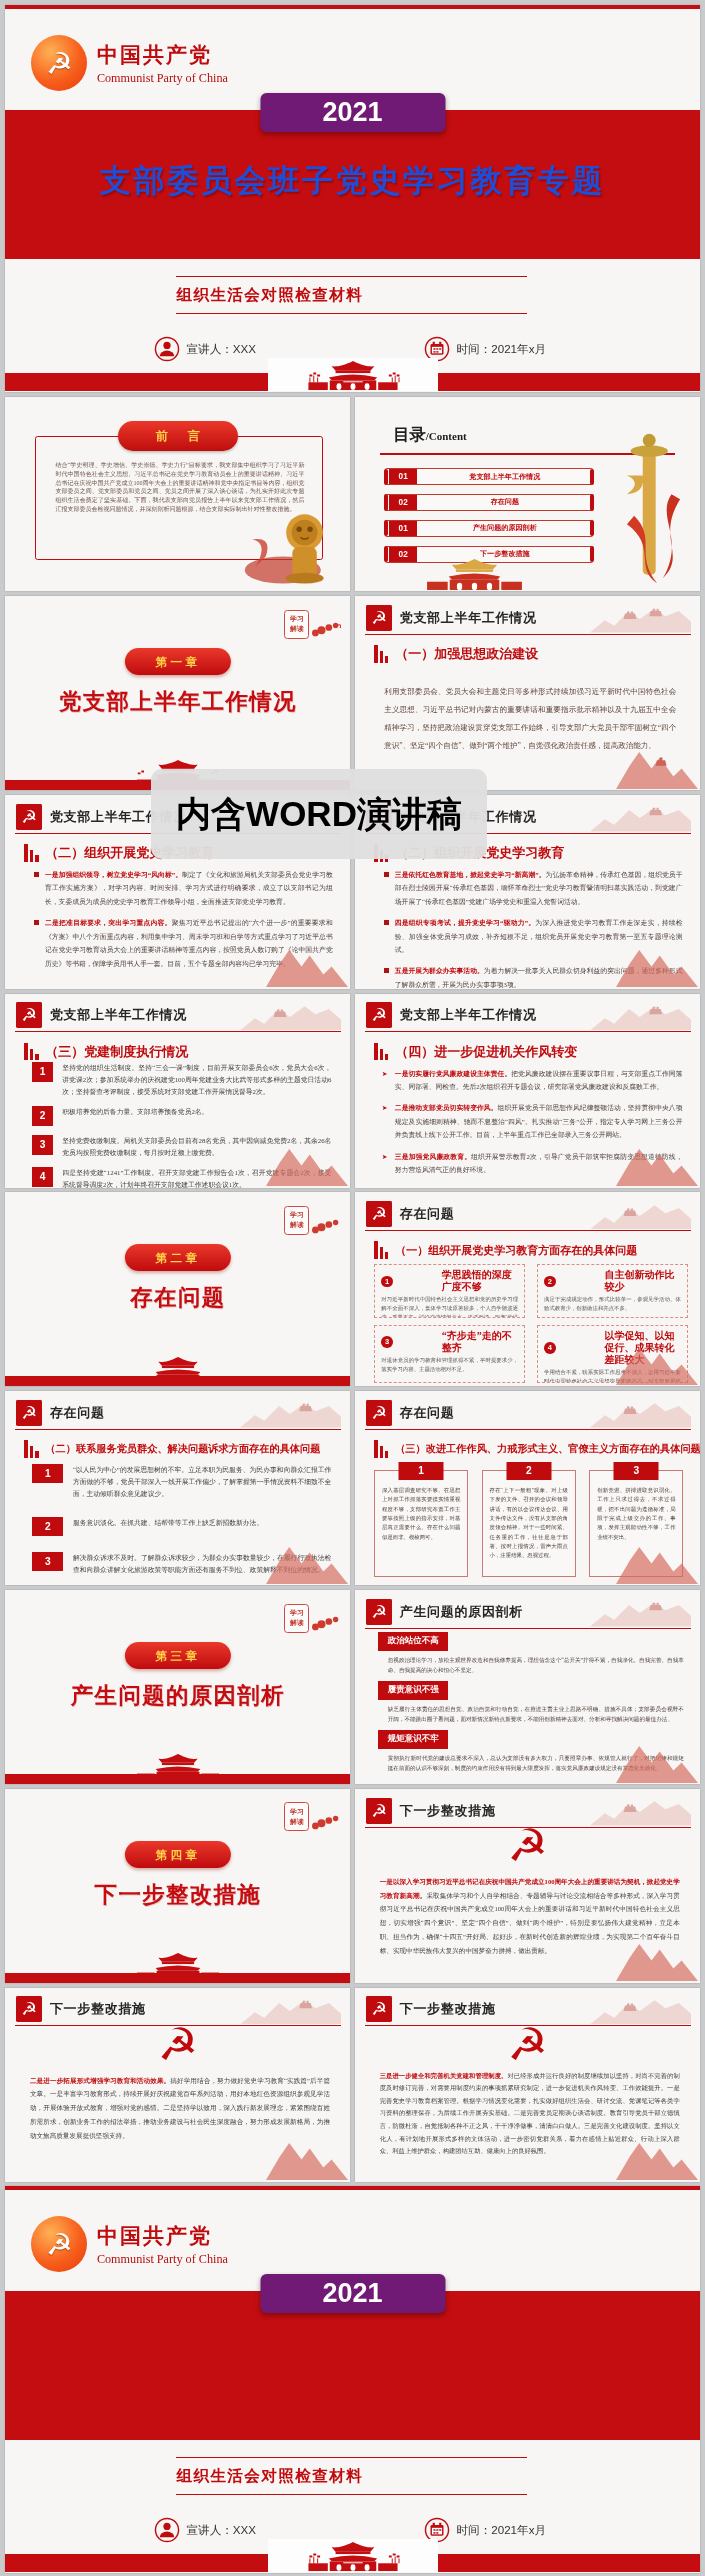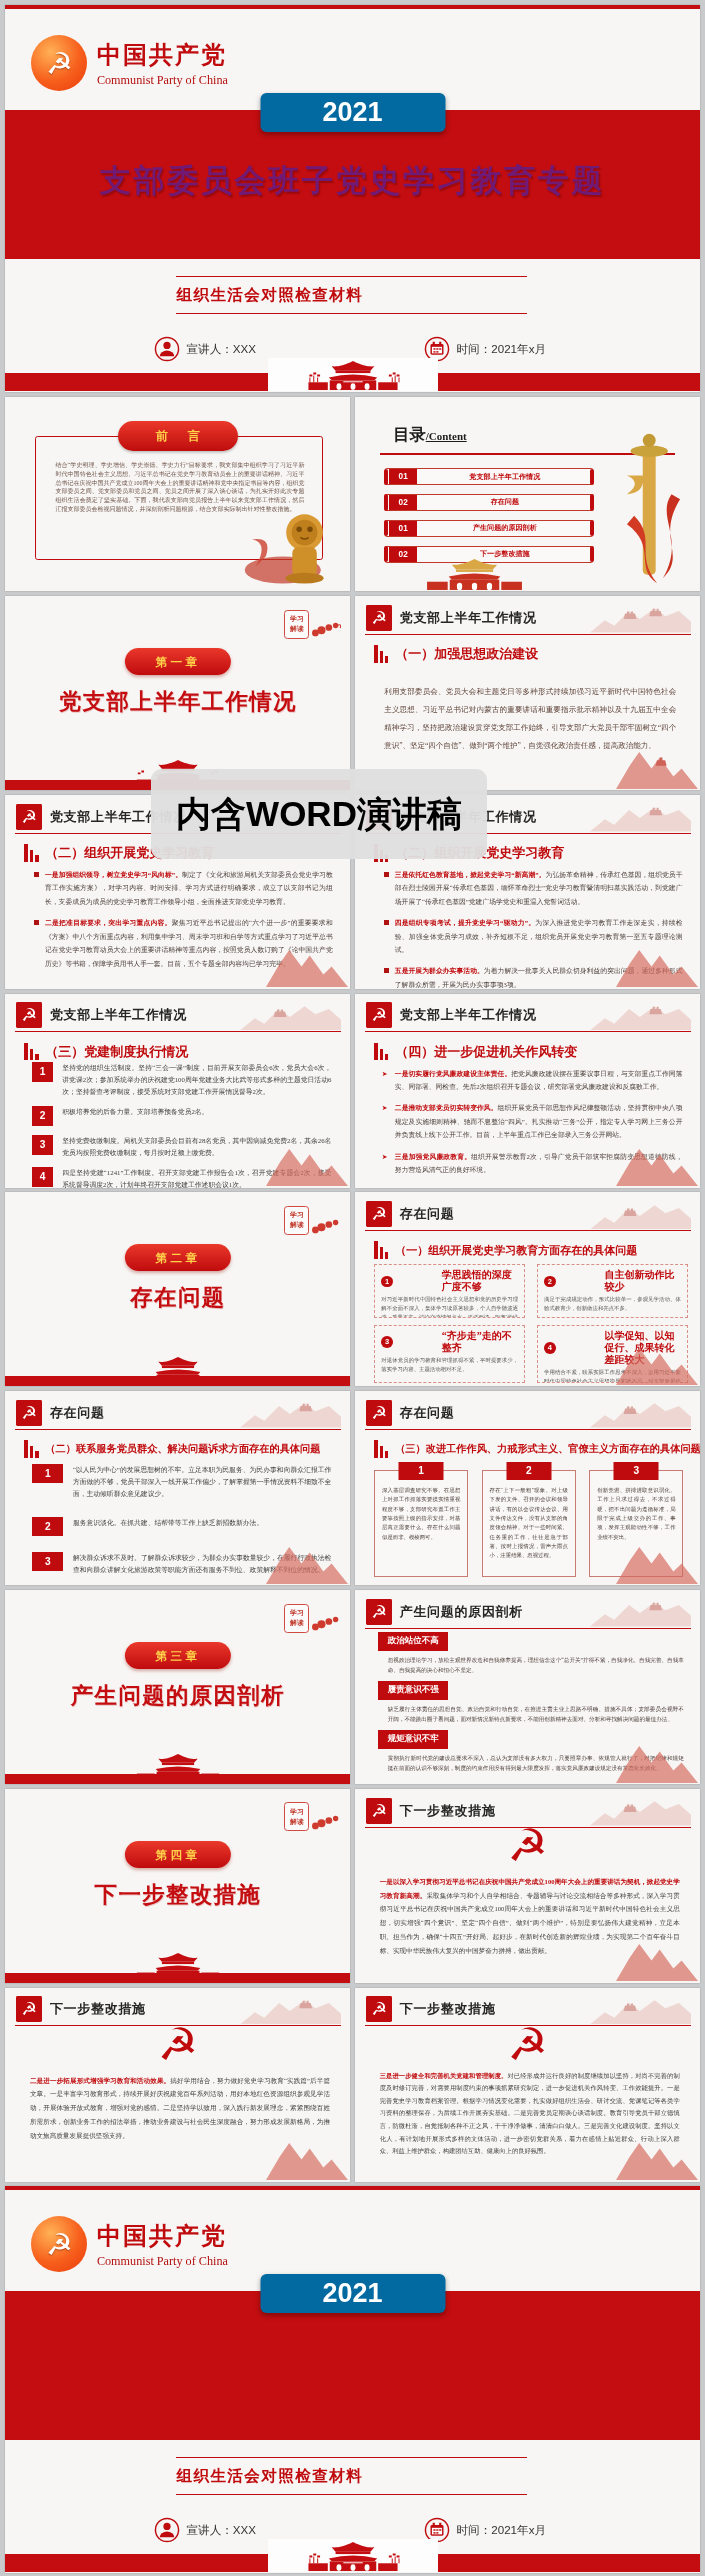--- a/index.html
+++ b/index.html
@@ -8,24 +8,24 @@
   .slide{position:relative;background:#f7f6f4;overflow:hidden;box-sizing:border-box;box-shadow:0 0 1.4px rgba(0,0,0,.25);}
   .slide-lg{height:387px;flex:0 0 387px;}
   .grid{display:grid;grid-template-columns:345px 345px;gap:4.8px;}
   .slide-sm{height:194px;padding-left:10px;}
 
   
   .lg-topline{position:absolute;top:0;left:0;right:0;height:4.1px;background:#c30d10;}
   .lg-red{position:absolute;top:105px;left:0;right:0;height:149px;background:#c30d10;}
   .lg-logo{position:absolute;top:30px;left:26px;display:flex;align-items:center;gap:9.5px;z-index:2;}
   .logo-circle{width:56px;height:56px;border-radius:50%;background:radial-gradient(circle at 35% 30%,#ffb155,#f75f1c 55%,#e93a0b);color:#fff;font-size:30px;display:flex;align-items:center;justify-content:center;text-shadow:0 0.7px 1.4px rgba(120,30,0,.6);}
-  .logo-cn{font-size:24px;color:#c00b0e;font-weight:bold;font-family:"Liberation Serif",serif;letter-spacing:2px;}
+  .logo-cn{font-size:21px;color:#c00b0e;font-weight:bold;font-family:"Liberation Serif",serif;letter-spacing:2px;}
   .logo-en{font-size:12.2px;color:#b40f0f;font-family:"Liberation Serif",serif;margin-top:2px;}
-  .lg-year{position:absolute;top:88px;left:50%;transform:translateX(-50%);width:185px;height:39px;background:#0369a1;border-radius:6.1px;color:#fff;font-weight:bold;font-size:27px;display:flex;align-items:center;justify-content:center;box-shadow:0 2.7px 5.4px rgba(0,0,0,.3);z-index:3;}
-  .lg-title{position:absolute;top:155px;left:0;right:0;margin:0;text-align:center;color:#701a75;font-size:31px;font-weight:bold;letter-spacing:2.7px;z-index:2;text-shadow:1.4px 2px 1.4px rgba(80,0,0,.35);}
+  .lg-year{position:absolute;top:88px;left:50%;transform:translateX(-50%);width:185px;height:39px;background:#701a75;border-radius:6.1px;color:#fff;font-weight:bold;font-size:27px;display:flex;align-items:center;justify-content:center;box-shadow:0 2.7px 5.4px rgba(0,0,0,.3);z-index:3;}
+  .lg-title{position:absolute;top:155px;left:0;right:0;margin:0;text-align:center;color:#1d4ed8;font-size:31px;font-weight:bold;letter-spacing:2.7px;z-index:2;text-shadow:1.4px 2px 1.4px rgba(80,0,0,.35);}
   .lg-sub{position:absolute;top:271px;left:171px;width:351px;border-top:1.4px solid #c00b0e;border-bottom:1.4px solid #c00b0e;padding:7.5px 0;text-align:left;color:#c00b0e;font-size:15.6px;font-weight:bold;letter-spacing:1.4px;}
   .meta-group{position:absolute;top:331px;display:flex;align-items:center;gap:6.1px;font-size:11.6px;color:#333;}
   .mg-presenter{left:149px;} .mg-time{left:419px;}
   .meta-svg{width:26px;height:26px;}
   .lg-band{position:absolute;bottom:1.4px;left:0;right:0;height:18.4px;background:#c30d10;}
   .lg-gate{position:absolute;bottom:1.4px;left:50%;transform:translateX(-50%);width:170px;height:33px;background:#fdfdfd;display:flex;align-items:flex-end;justify-content:center;z-index:2;}
   .lg-gate svg{width:160px;height:31px;}
 
   
   .c-header{position:absolute;top:6.8px;left:9.5px;width:326px;height:31px;border-bottom:1.4px solid #c00b0e;}
@@ -83,21 +83,21 @@
 
   
   .pf-box{position:absolute;top:39px;left:30px;right:27px;bottom:31px;border:1.4px solid #c00b0e;border-radius:2.7px;}
   .pf-ribbon{position:absolute;top:24px;left:50%;transform:translateX(-50%);width:120px;height:30px;background:linear-gradient(180deg,#ea382b,#bf0d0d);border-radius:15px;color:#ffd24a;font-size:12.2px;font-weight:bold;text-align:center;line-height:30px;letter-spacing:8.2px;text-indent:8.2px;box-shadow:0 1.4px 2.7px rgba(0,0,0,.25);z-index:2;}
   .pf-body{position:absolute;top:64px;left:50px;right:46px;margin:0;font-size:6px;line-height:1.45;color:#6d5147;text-align:justify;font-family:"Liberation Serif",serif;}
   .pf-lion{position:absolute;right:6.8px;bottom:4.1px;width:102px;height:85px;}
 
   
   .toc-head{position:absolute;top:27px;left:38px;font-family:"Liberation Serif",serif;color:#1d1d1d;}
   .toc-cn{font-size:16.3px;font-weight:bold;}
-  .toc-en{font-size:11px;font-weight:bold;text-decoration:underline;}
+  .toc-en{font-size:11px;font-weight:bold;}
   .toc-line{position:absolute;top:56px;left:24.5px;width:295px;height:1.4px;background:#c00b0e;}
   .toc-list{position:absolute;top:71px;left:30px;width:208px;display:flex;flex-direction:column;gap:8.8px;}
   .titem{position:relative;height:15px;border:0.7px solid #c0392b;border-radius:1.4px;display:flex;align-items:center;background:#faf9f7;}
   .titem::before,.titem::after{content:"";position:absolute;top:-0.7px;width:4.1px;height:16.3px;background:#c00b0e;border-radius:2px;}
   .titem::before{left:-2px;} .titem::after{right:-2px;}
   .tnum{width:28.6px;height:15px;background:#c00b0e;color:#fff;font-weight:bold;font-size:8.2px;text-align:center;line-height:15px;flex:0 0 28.6px;margin-left:2.7px;}
   .tlabel{flex:1;text-align:center;color:#c00b0e;font-weight:bold;font-size:7.1px;font-family:"Liberation Serif",serif;}
   .toc-pillar{position:absolute;right:4.1px;top:34px;width:95px;height:158px;}
   .toc-gate{position:absolute;left:48px;bottom:0;width:143px;height:33px;}
 

